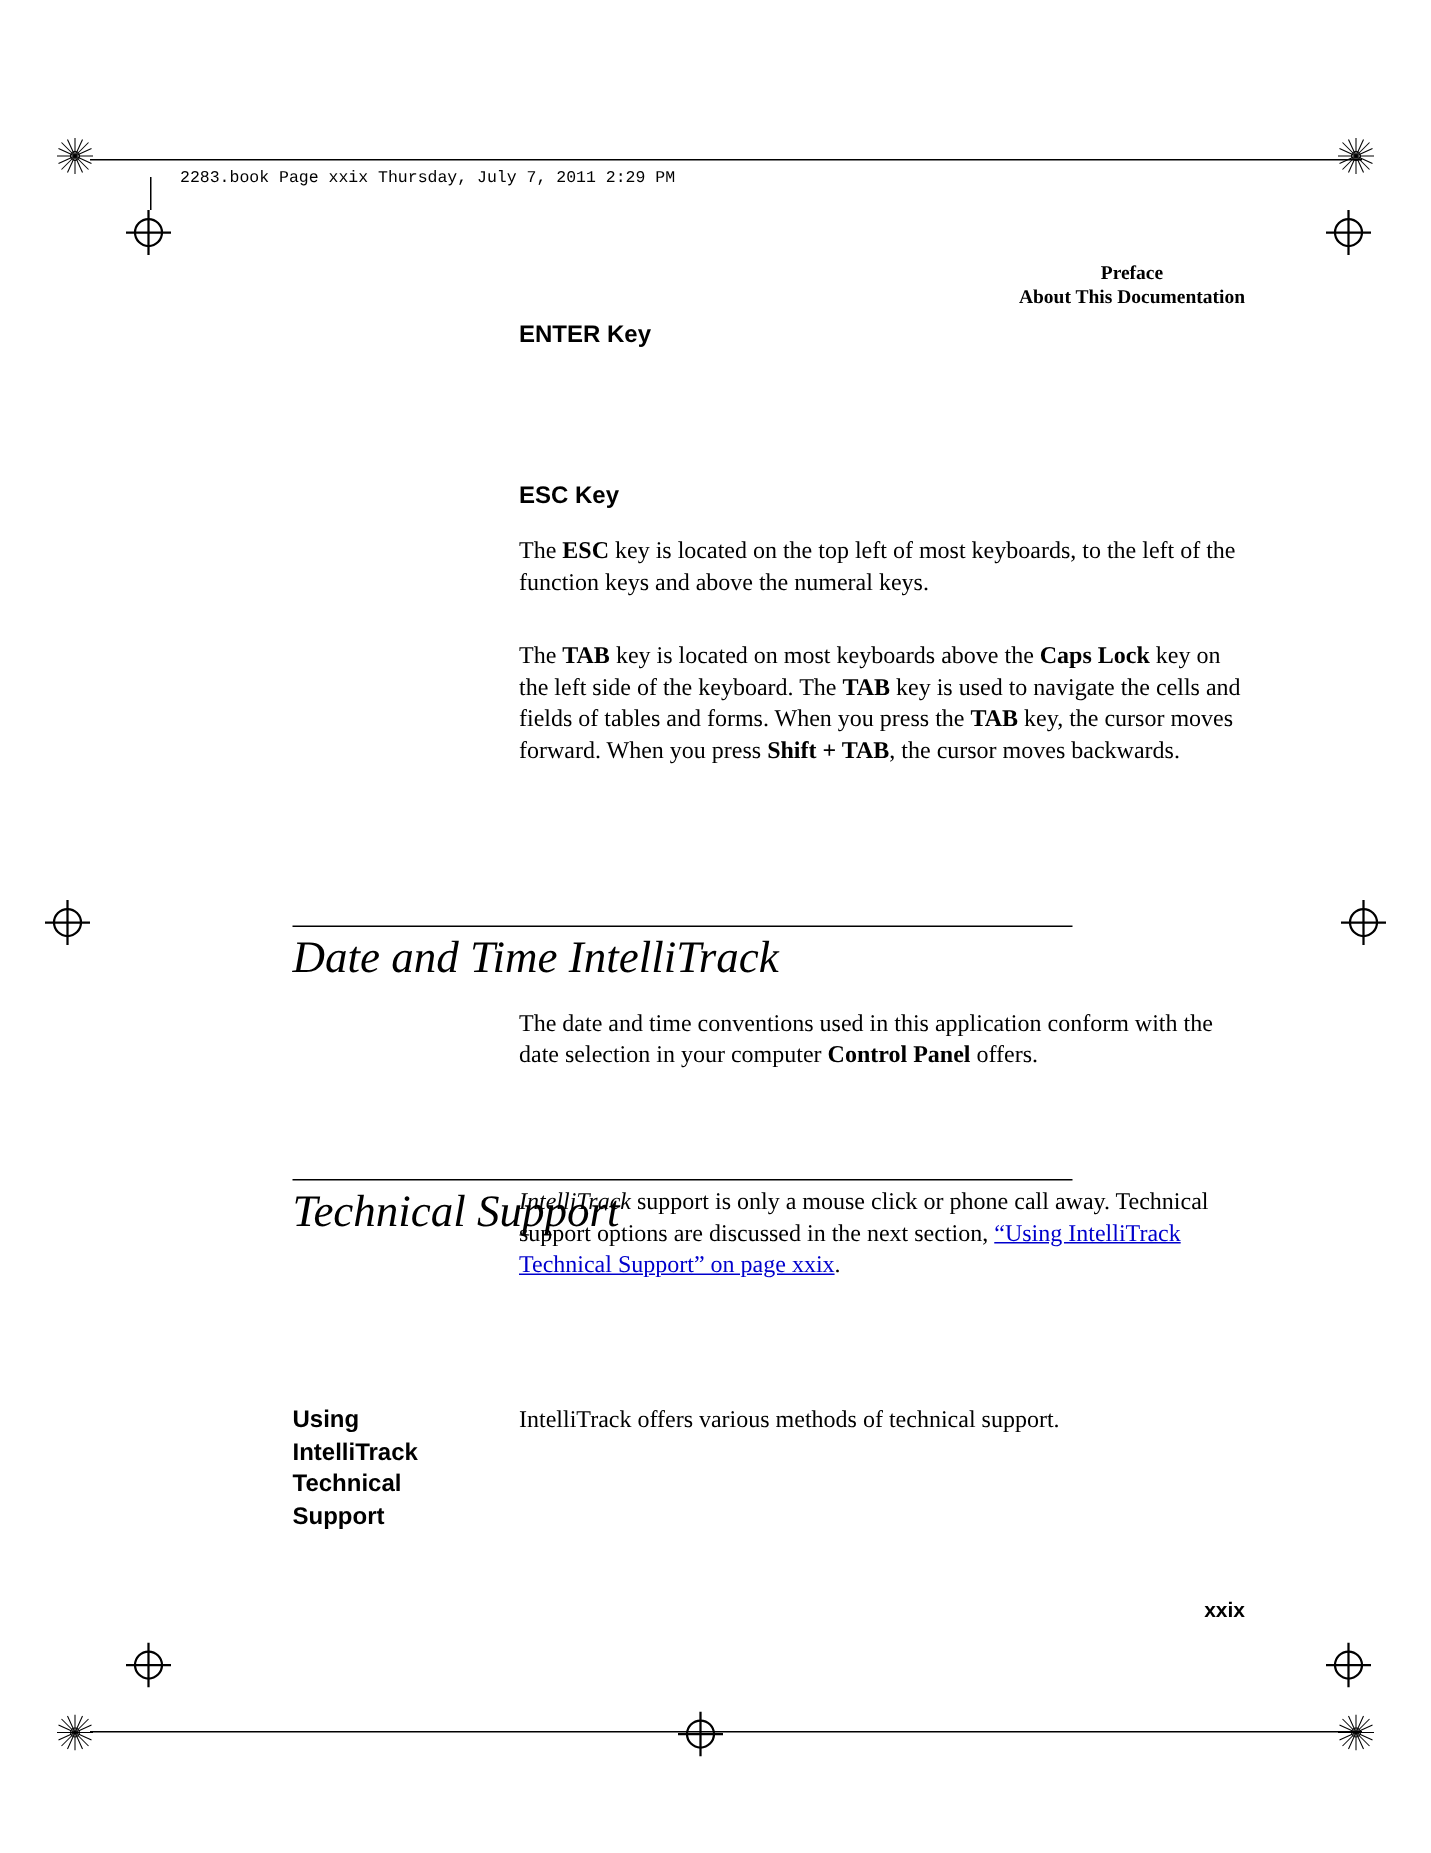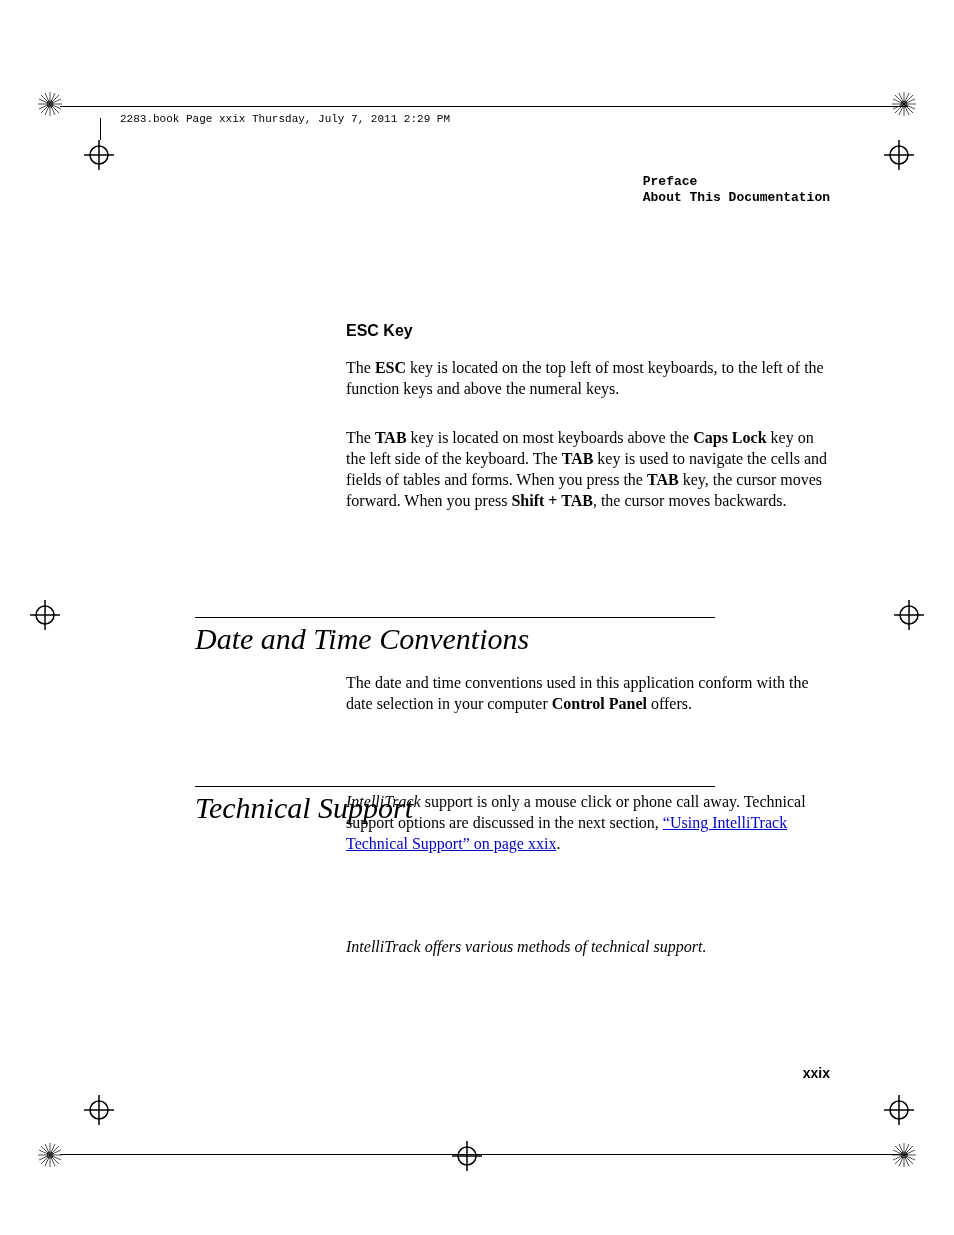--- a/index.html
+++ b/index.html
@@ -21,22 +21,22 @@
     position: absolute;
     top: 113px;
     left: 120px;
     font-size: 11px;
     font-family: Liberation Mono, monospace;
   }
   .running-head {
     position: absolute;
     top: 174px;
     right: 124px;
-    text-align: left;
-    font-family: Liberation Mono, monospace;
+    text-align: center;
+    font-family: Liberation Serif, serif;
     font-weight: bold;
     font-size: 13px;
     line-height: 1.25;
   }
   .content {
     position: absolute;
     left: 346px;
     width: 484px;
     font-size: 16px;
     line-height: 1.32;
@@ -230,50 +230,52 @@
   <div class="crosshair-line" style="bottom:80px;left:60px;width:848px;height:1px;"></div>
 
   <div class="header-line">2283.book  Page xxix  Thursday, July 7, 2011  2:29 PM</div>
 
   <div class="running-head">
     <div>Preface</div>
     <div>About This Documentation</div>
   </div>
 
   <div class="content" style="top:213px;">
+    <div class="h3">ENTER Key</div>
   </div>
 
   <div class="content" style="top:320px;">
     <div class="h3">ESC Key</div>
     <div class="para">
       <span>The </span><b>ESC</b><span> key is located on the top left of most keyboards, to the left of the function keys and above the numeral keys.</span>
     </div>
   </div>
 
   <div class="content" style="top:427px;">
     <div class="para">
       <span>The </span><b>TAB</b><span> key is located on most keyboards above the </span><b>Caps Lock</b><span> key on the left side of the keyboard. The </span><b>TAB</b><span> key is used to navigate the cells and fields of tables and forms. When you press the </span><b>TAB</b><span> key, the cursor moves forward. When you press </span><b>Shift + TAB</b><span>, the cursor moves backwards.</span>
     </div>
   </div>
 
   <div class="sec-rule" style="top:617px;"></div>
-  <div class="h1" style="top:622px;">Date and Time Conventions</div>
+  <div class="h1" style="top:622px;">Date and Time IntelliTrack</div>
   <div class="content" style="top:672px;">
     <div class="para">
       <span>The date and time conventions used in this application conform with the date selection in your computer </span><b>Control Panel</b><span> offers.</span>
     </div>
   </div>
 
   <div class="sec-rule" style="top:786px;"></div>
   <div class="h1" style="top:791px;">Technical Support</div>
   <div class="content" style="top:791px;">
     <div class="para">
       <i>IntelliTrack</i><span> support is only a mouse click or phone call away. Technical support options are discussed in the next section, </span><a href="#" class="link">“Using IntelliTrack Techni­cal Support” on page xxix</a><span>.</span>
     </div>
   </div>
 
-  <div class="content" style="top:936px;font-style:italic;">
+  <div class="side-heading" style="top:936px;">Using IntelliTrack Technical Support</div>
+  <div class="content" style="top:936px;">
     <div class="para">IntelliTrack offers various methods of technical support.</div>
   </div>
 
   <div class="page-num">xxix</div>
 
 </div>
 
 </body></html>

